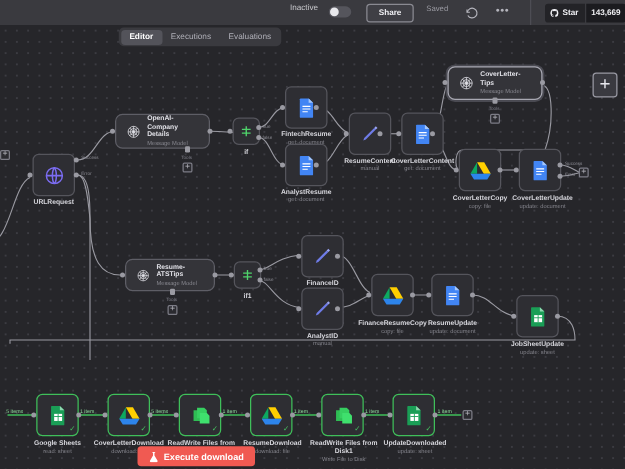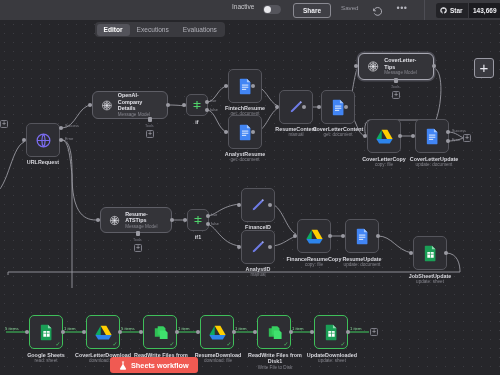--- a/index.html
+++ b/index.html
@@ -525,21 +525,21 @@
     <div class="plusbtn" style="left:0px; top:100px;">+</div>
 
     <div class="bigplus">+</div>
 
   </div>
 
   <div class="exec-btn">
     <svg width="8" height="9" viewBox="0 0 14 16" fill="#fff">
       <path d="M5 1h4v1H8v4.2l4.2 7A1.4 1.4 0 0 1 11 15.5H3a1.4 1.4 0 0 1-1.2-2.3L6 6.2V2H5z"></path>
     </svg>
-    <span>Sheets workflow</span>
+    <span>Execute download</span>
   </div>
 
   <div class="topbar">
     <span class="tb-inactive">Inactive</span>
     <div class="toggle">
         <div class="knob"></div>
       </div>
     <div class="share-btn">
         <span>Share</span>
       </div>

